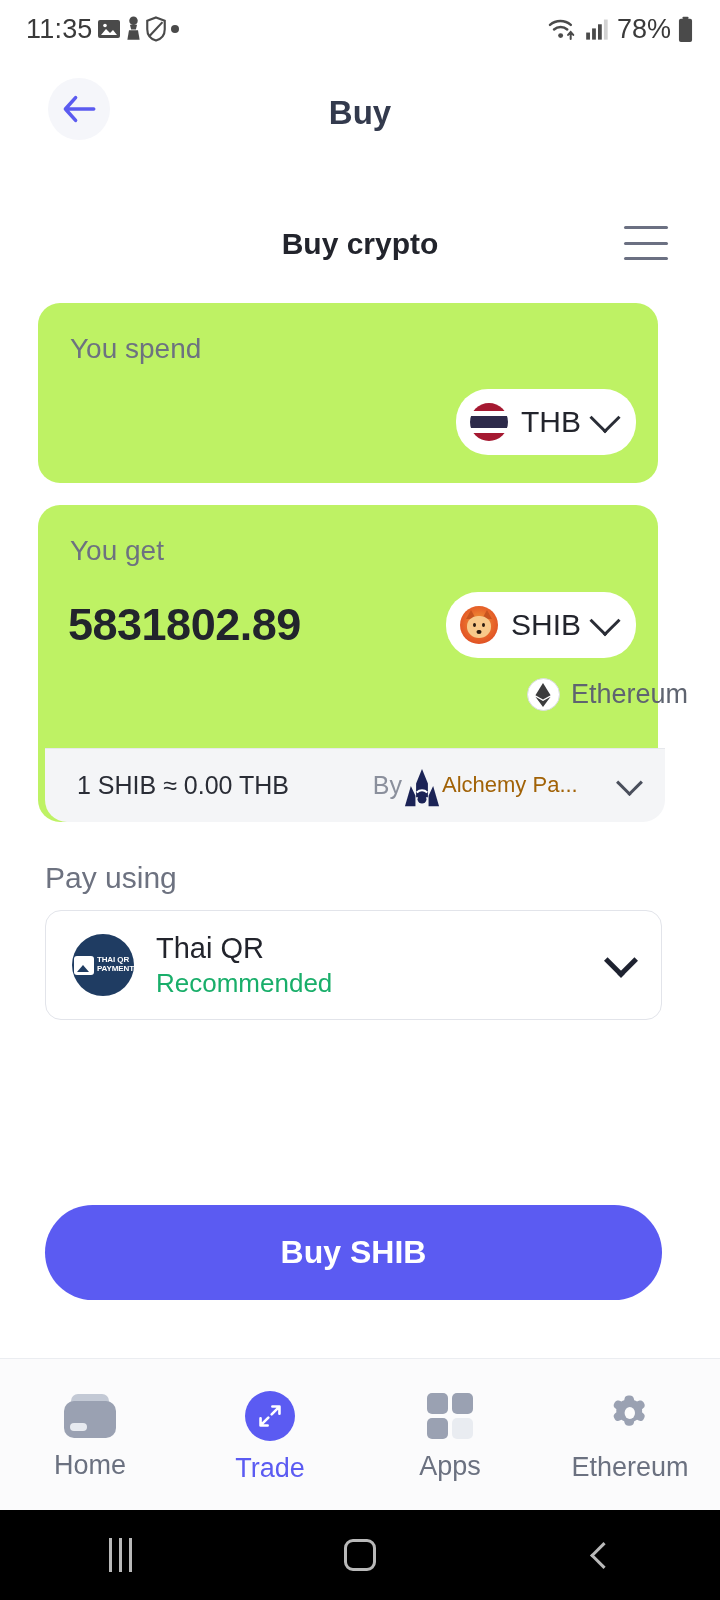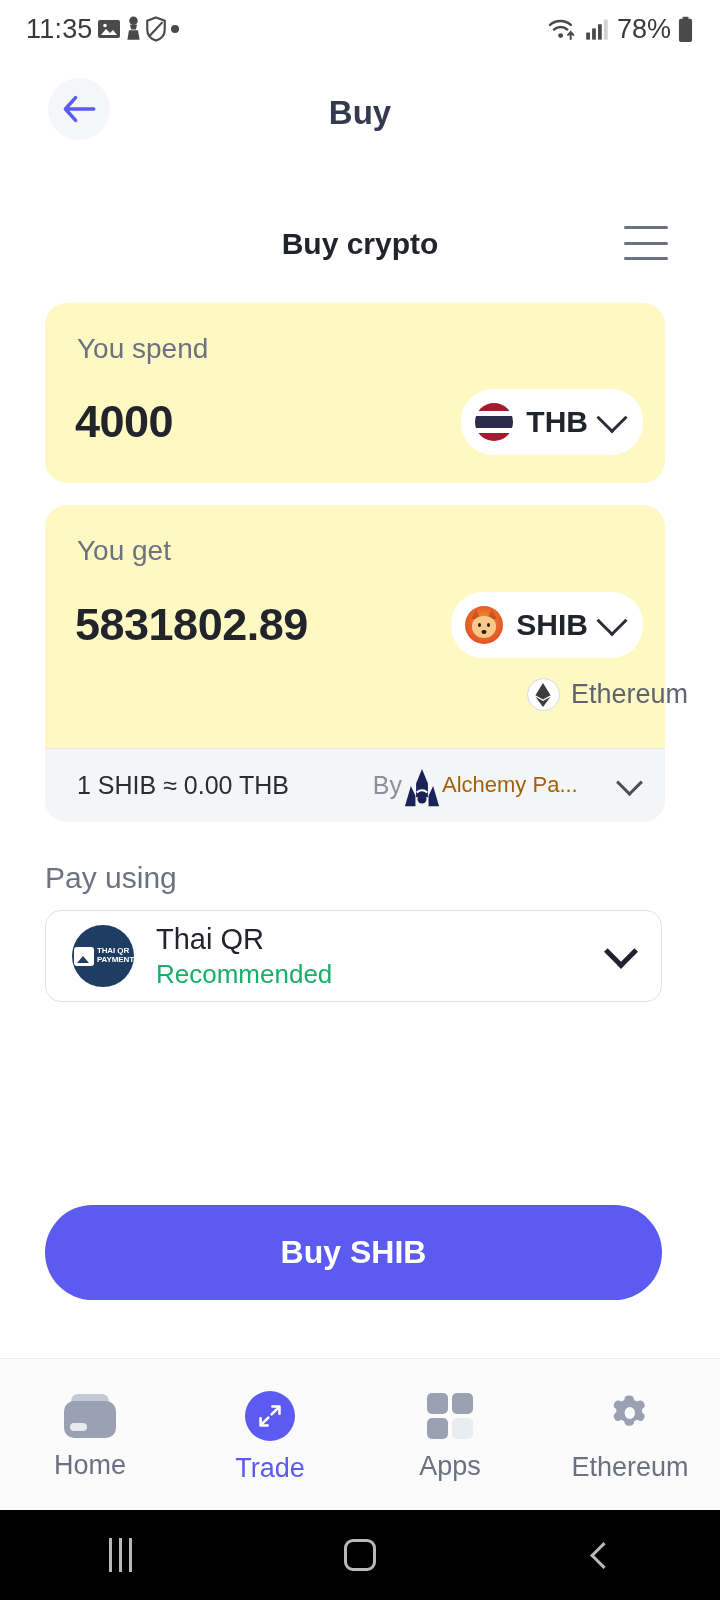--- a/index.html
+++ b/index.html
@@ -47,39 +47,39 @@
   }
   .hamburger {
     position:absolute; right:52px; top:18px;
     width:44px; height:34px; display:flex; flex-direction:column;
     justify-content:space-between; cursor:pointer;
   }
   .hamburger span { display:block; height:3px; background:#6b7082; border-radius:2px; }
 
   
   .card {
-    position:absolute; left:45px; width:620px;
-    background:#fef9c3; border-radius:22px;
+    position:absolute; left:38px; width:620px;
+    background:#bef264; border-radius:22px;
   }
   #spend-card { top:303px; height:180px; }
   #get-card   { top:505px; height:317px; }
 
   .card-label {
     position:absolute; left:32px; font-size:28px; color:#6d7280;
   }
   .card-amount {
     position:absolute; left:30px; font-size:45px; font-weight:bold; color:#22242c;
     letter-spacing:-.5px;
   }
   .selector {
     position:absolute; background:#fff; border-radius:32px;
     height:66px; display:flex; align-items:center; gap:13px;
     padding:0 20px 0 14px; cursor:pointer;
   }
-  .sel-code { font-size:30px; font-weight:bold; color:#22242c; }
+  .sel-code { font-size:30px; font-weight:normal; color:#22242c; }
 
   
   .flag-thb {
     width:38px; height:38px; border-radius:50%; overflow:hidden; flex:none;
     background:#fff; position:relative;
   }
   .flag-thb i { position:absolute; left:0; width:100%; display:block; }
   .flag-thb .s1 { top:0;     height:20%; background:#A51931; }
   .flag-thb .s2 { top:20%;   height:13%; background:#ffffff; }
   .flag-thb .s3 { top:33%;   height:34%; background:#2D2A4A; }
@@ -150,21 +150,21 @@
     width:19px; height:19px; margin-left:16px; flex:none;
     border-right:3px solid #4a4f5c; border-bottom:3px solid #4a4f5c;
     transform:rotate(45deg) translate(-2px,-2px);
   }
 
   
   .pay-label {
     position:absolute; left:45px; top:848px; font-size:30px; color:#6d7280;margin-top:13px;
   }
   .pay-card {
-    position:absolute; left:45px; top:910px; width:617px; height:92px;
+    position:absolute; left:45px; top:910px; width:617px; height:110px;
     border:1.5px solid #e2e4ea; border-radius:16px;
     display:flex; align-items:center; padding:0 28px 0 26px; cursor:pointer;
     background:#fff;
   }
   .thaiqr-logo {
     width:62px; height:62px; border-radius:50%; background:#1f3c62;
     flex:none; display:flex; align-items:center; justify-content:center; gap:3px;
     padding-left:2px;
   }
   .thaiqr-logo .qrbox {
@@ -307,21 +307,20 @@
     <div class="page-title">Buy crypto</div>
     <div class="hamburger">
       <span></span>
         <span></span>
         <span></span>
     </div>
   </div>
 
   <div class="card" id="spend-card">
     <div class="card-label" style="top:30px">You spend</div>
-    <div class="card-amount" style="top:93px">4000</div>
     <div class="selector" style="right:22px; top:86px">
       <span class="flag-thb">
         <i class="s1"></i>
           <i class="s2"></i>
           <i class="s3"></i>
           <i class="s4"></i>
           <i class="s5"></i>
       </span>
       <span class="sel-code">THB</span>
       <span class="chev"></span>

